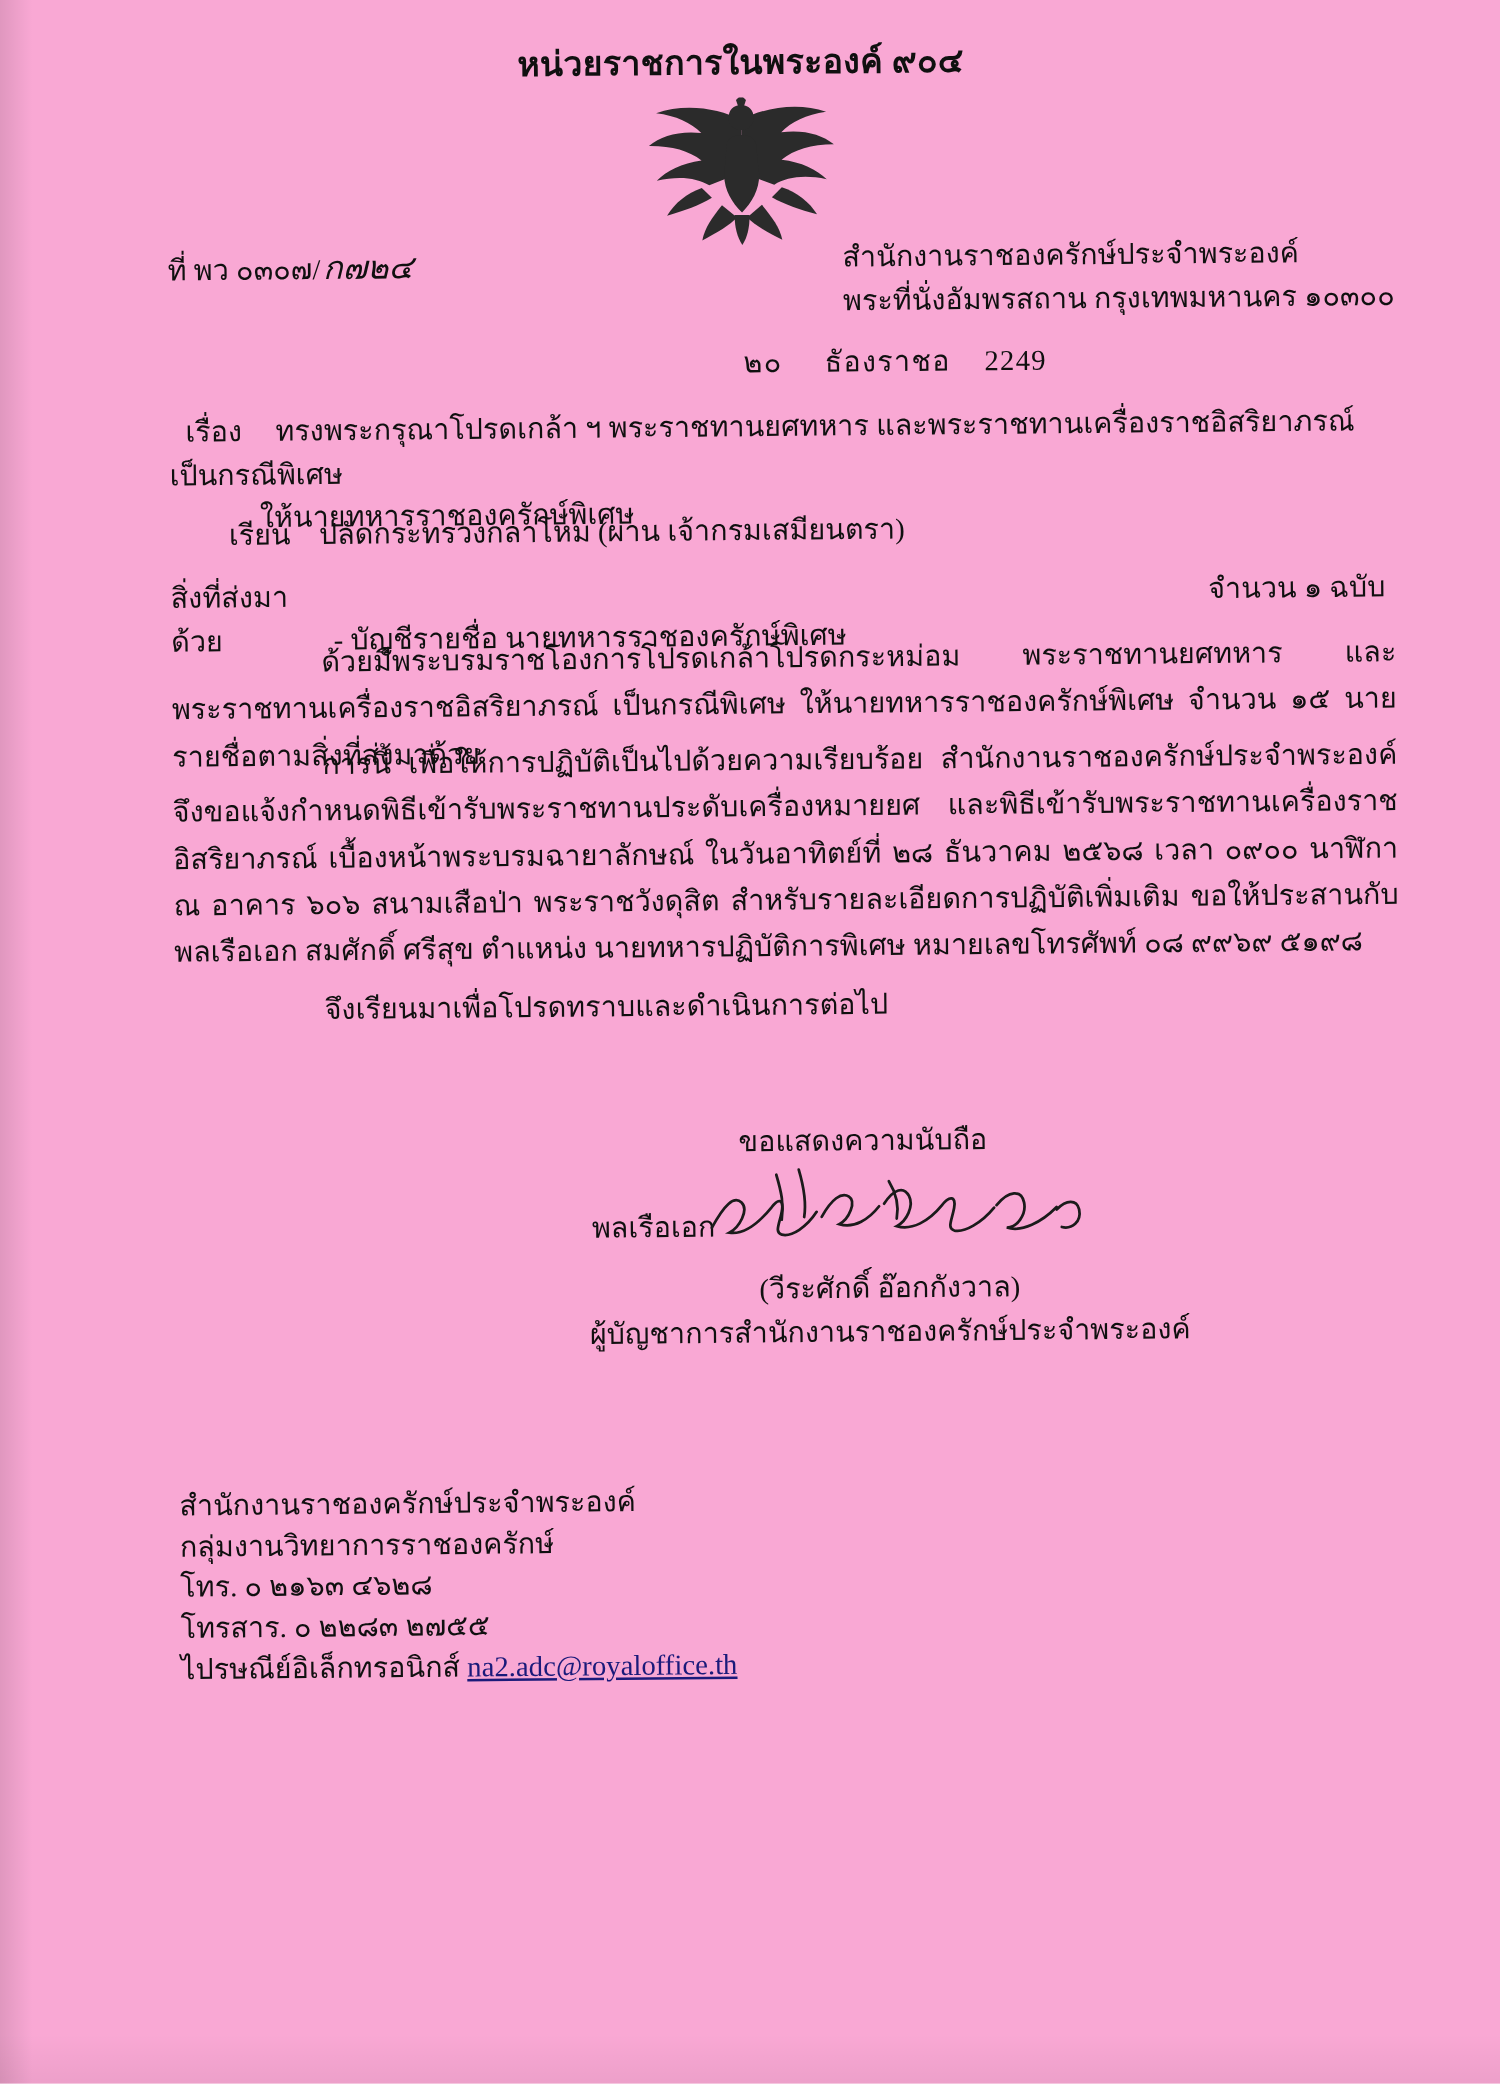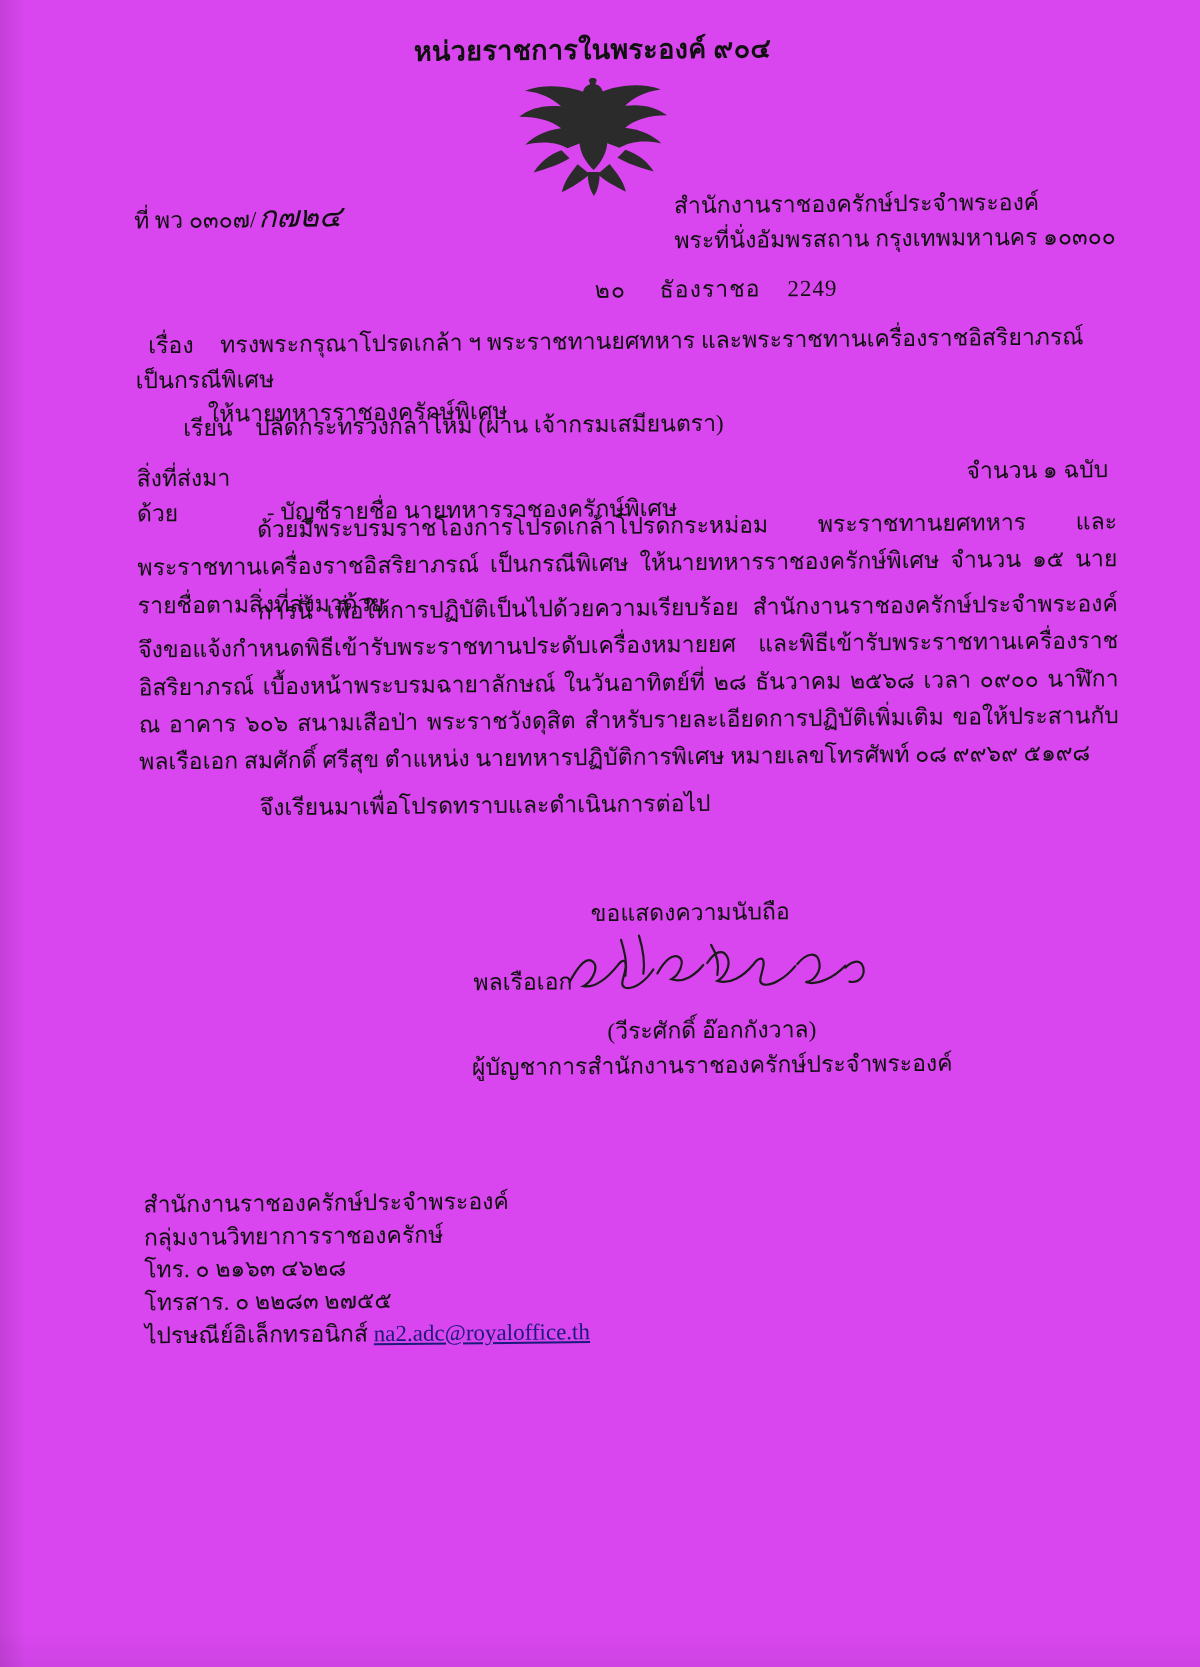--- a/index.html
+++ b/index.html
@@ -12,21 +12,21 @@
     height: 1667px;
     font-family: "Liberation Serif", "DejaVu Serif", serif;
     color: #101010;
     position: relative;
     overflow: hidden;
   }
   .page {
     position: relative;
     width: 1200px;
     height: 1667px;
-    background: #d946ef;
+    background: #f9a8d4;
     box-sizing: border-box;
     padding: 0;
   }
   
   .scan {
     position: absolute;
     left: 0;
     top: 0;
     width: 1200px;
     height: 1667px;
@@ -57,21 +57,21 @@
   .doc-no {
     position: absolute;
     left: 140px;
     top: 190px;
     font-size: 23px;
   }
   .doc-no .label { font-weight: normal; }
   .handwrite-no {
     font-family: Liberation Serif, serif;
     font-style: italic;
-    font-size: 30px;
+    font-size: 26px;
     margin-left: 2px;
   }
 
   .sender-block {
     position: absolute;
     left: 680px;
     top: 190px;
     font-size: 23px;
     line-height: 1.5;
   }

